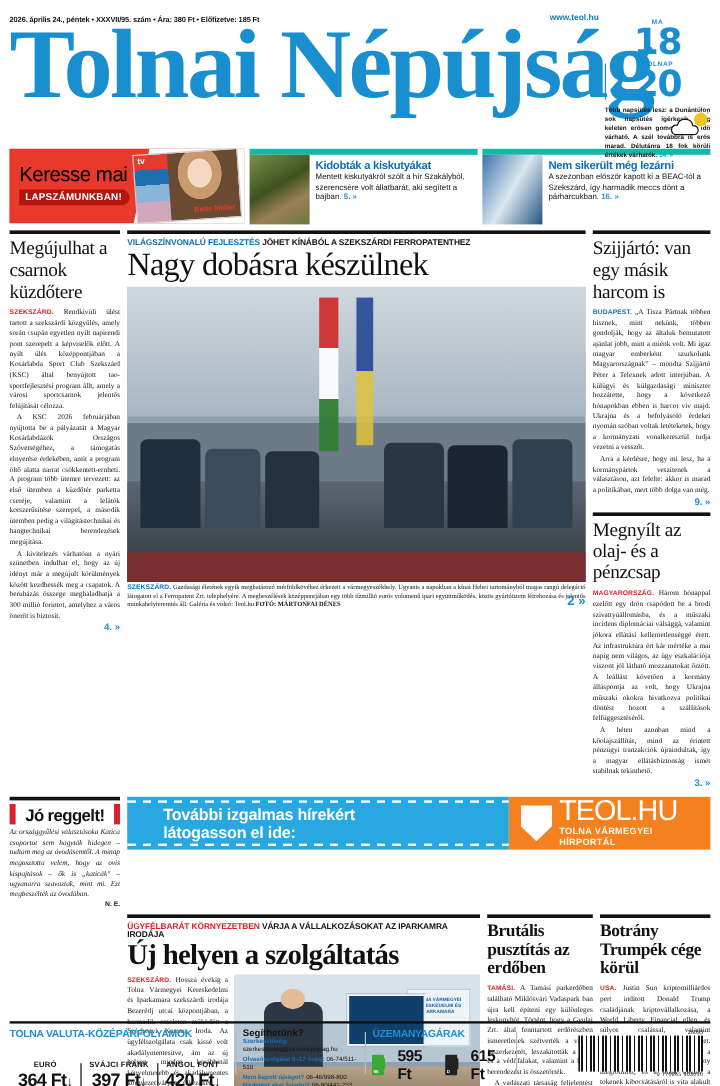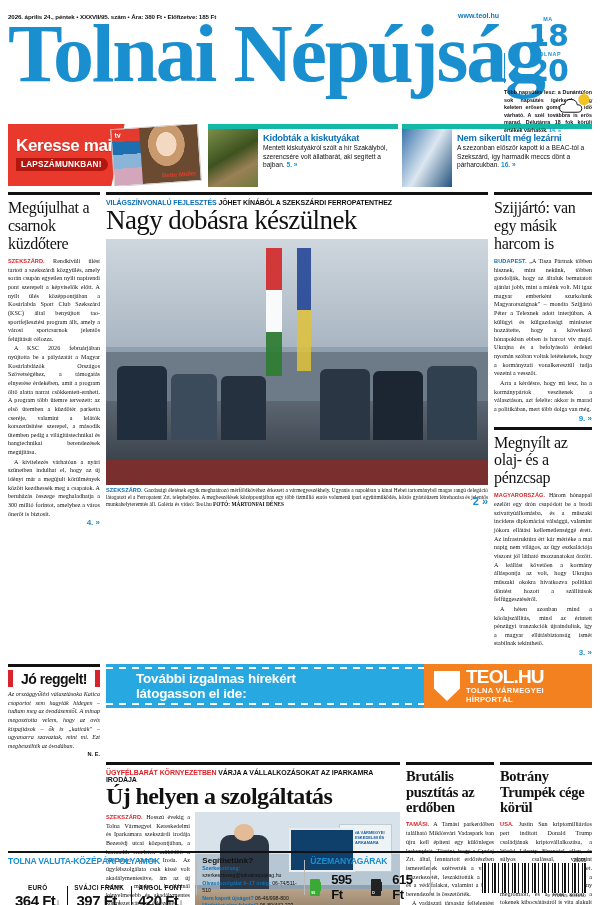--- a/index.html
+++ b/index.html
@@ -63,21 +63,21 @@
   .promo-ad .slash {
     position: absolute; left: -30px; top: 0; width: 175px; height: 100%;
     background: #e8392c; transform: skewX(-12deg);
   }
   .promo-ad .white-wedge {
     position: absolute; left: 110px; top: 0; width: 140px; height: 100%;
     background: #ffffff; transform: skewX(-12deg);
   }
   .promo-ad .kw {
     position: absolute; left: 8px; top: 12px; z-index: 4;
-    color: #ffffff; font-size: 17px; font-weight: bold; letter-spacing: -0.4px;
+    color: #000000; font-size: 17px; font-weight: normal; letter-spacing: -0.4px;
     text-shadow: 0 1px 0 rgba(0,0,0,.18);
   }
   .promo-ad .kw2 {
     position: absolute; left: 8px; top: 34px; z-index: 4;
     background: #b3150f; color: #fff; font-size: 8.2px; font-weight: bold;
     padding: 2px 6px 2px 5px; letter-spacing: 0.2px;
     border-radius: 0 9px 9px 0;
   }
   .magimg {
     position: absolute; right: 4px; top: 2px; width: 88px; height: 58px; z-index: 5;
@@ -194,21 +194,21 @@
   .teol-left::after {
     content:""; position:absolute; left:0; right:0; bottom:3px; height:2px;
     background: repeating-linear-gradient(90deg, #fff 0 7px, transparent 7px 13px);
   }
   .teol-right {
     flex: 0 0 168px; background: #f3811f; color: #fff; display: flex;
     align-items: center; gap: 6px; padding-left: 10px;
   }
   .shield { width: 26px; height: 30px; background: #fff; 
     clip-path: polygon(0 0,100% 0,100% 58%,50% 100%,0 58%); }
-  .teol-brand .b1 { font-size: 19px; font-weight: bold; line-height: 0.95; letter-spacing: -0.8px; }
+  .teol-brand .b1 { font-size: 24px; font-weight: normal; line-height: 0.95; letter-spacing: -0.8px; }
   .teol-brand .b2 { font-size: 7.6px; font-weight: bold; letter-spacing: 0.3px; line-height: 1.25; opacity: .95; }
 
   
   .lower { display: flex; gap: 6px; margin-top: 5px; }
   .low-left   { flex: 0 0 92px; }
   .low-mid    { flex: 1; }
   .low-r1     { flex: 0 0 88px; }
   .low-r2     { flex: 0 0 92px; }
 
   .low-hl { font-family:"Liberation Serif", serif; font-size: 24px; letter-spacing:-0.6px; line-height:1.05; margin: 1px 0 3px; }

